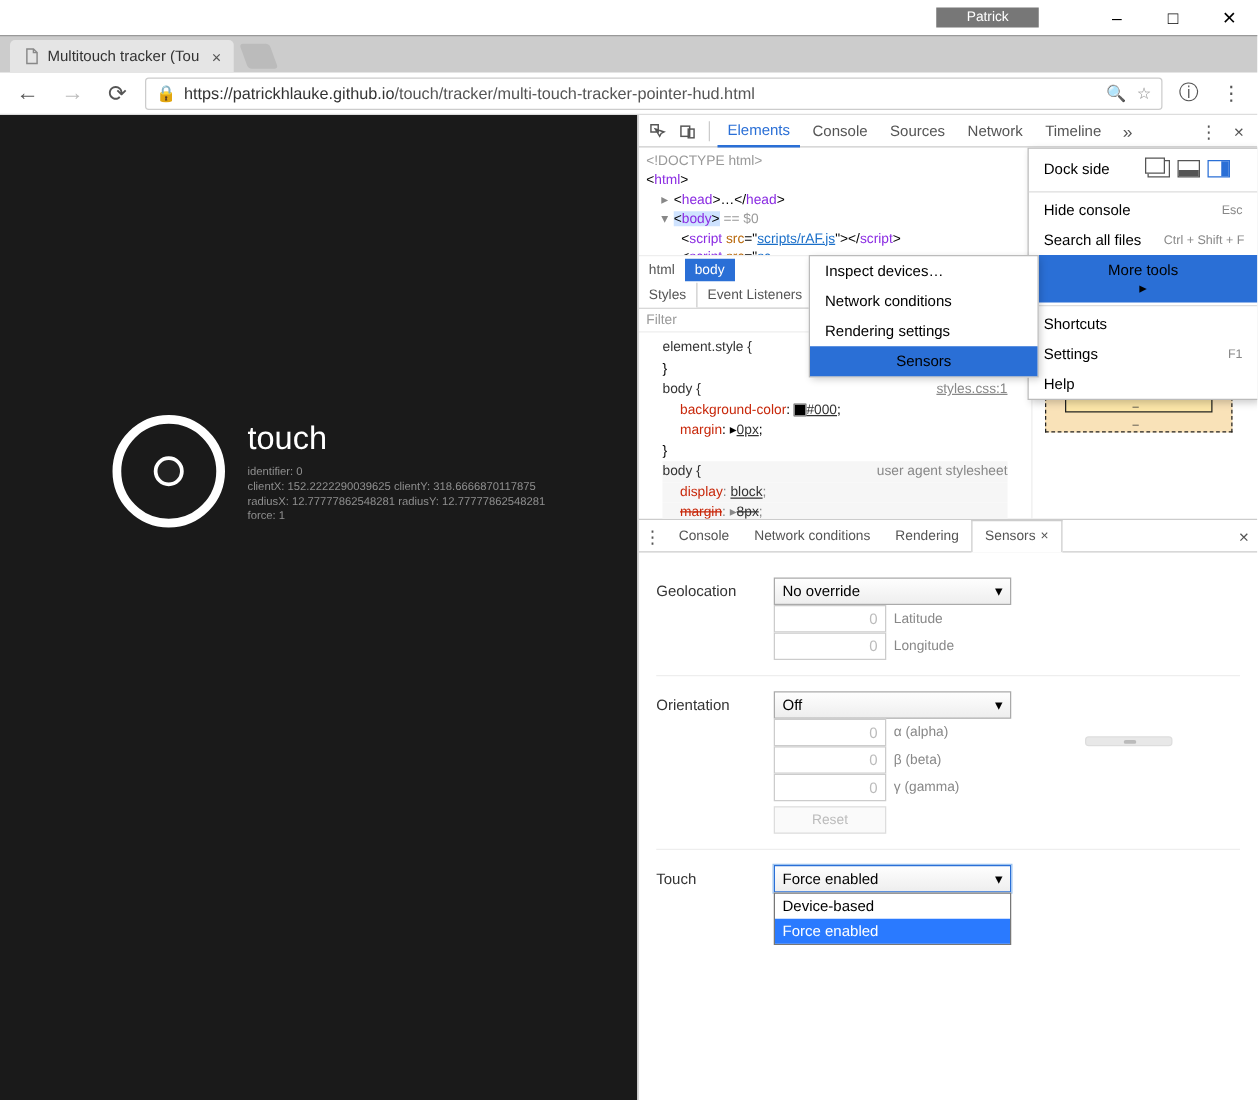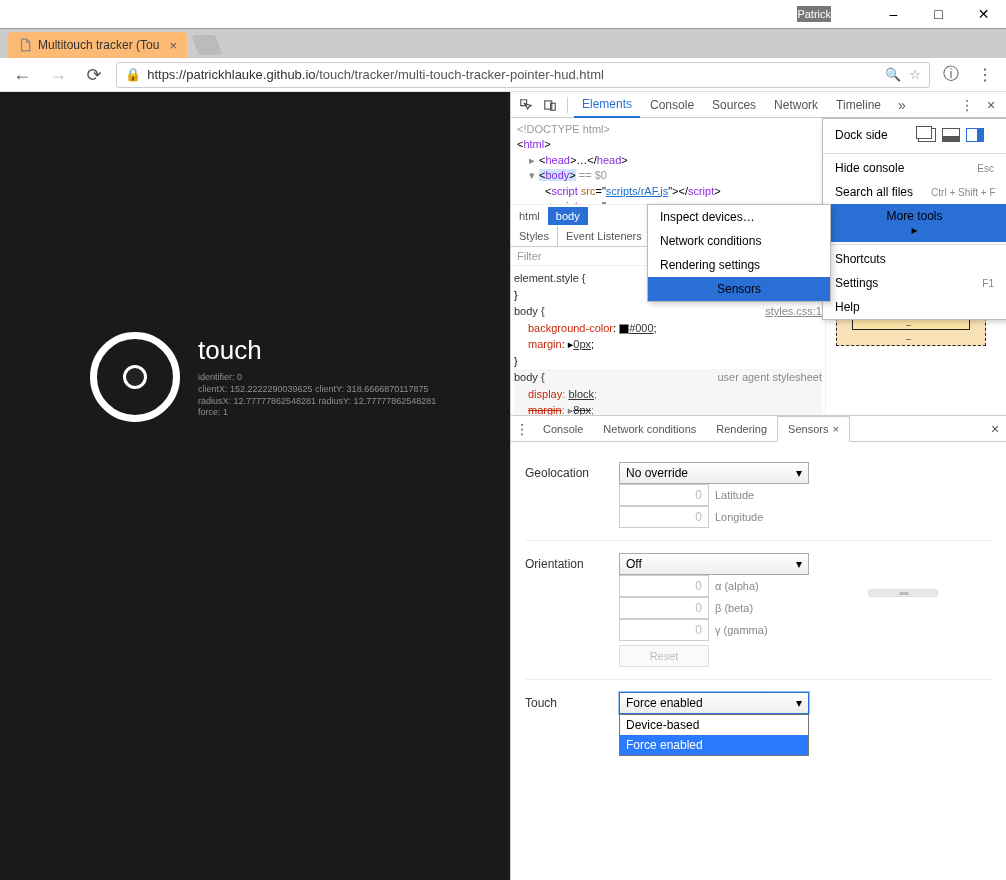--- a/index.html
+++ b/index.html
@@ -1,25 +1,25 @@
 <!DOCTYPE html>
 <html><head>
 <meta charset="utf-8">
 <style>
 * { box-sizing: border-box; margin: 0; padding: 0; font-family: "Segoe UI", Arial, sans-serif; }
 html, body { width: 1006px; height: 880px; overflow: hidden; background: #fff; }
 
 
 .titlebar { height: 28px; background: #fff; display: flex; justify-content: flex-end; align-items: center; }
-.titlebar .user-badge { background: #777; color: #fff; font-size: 11px; padding: 2px 0; margin-right: 40px; }
+.titlebar .user-badge { background: #777; color: #fff; font-size: 11px; padding: 2px 24px; margin-right: 40px; }
 .titlebar .win-btn { width: 45px; height: 28px; display: flex; align-items: center; justify-content: center; font-size: 14px; }
 
 
 .tabstrip { height: 30px; background: #ccc; display: flex; align-items: flex-end; padding-left: 8px; border-top: 1px solid #999; }
-.tab { height: 26px; background: #fdba74; border-radius: 4px 4px 0 0; display: flex; align-items: center; padding: 0 10px; font-size: 12px; color: #333; position: relative; max-width: 180px; }
+.tab { height: 26px; background: #e5e5e5; border-radius: 4px 4px 0 0; display: flex; align-items: center; padding: 0 10px; font-size: 12px; color: #333; position: relative; max-width: 180px; }
 .tab .page-ico { width: 14px; height: 14px; margin-right: 6px; fill: #888; }
 .tab .close { margin-left: 10px; color: #555; font-size: 13px; }
 .newtab { width: 24px; height: 20px; background: #bbb; margin-left: 8px; margin-bottom: 3px; transform: skewX(20deg); border-radius: 3px; }
 
 
 .addrbar { height: 34px; border-bottom: 1px solid #ddd; display: flex; align-items: center; padding: 0 8px; gap: 8px; }
 .nav-btn { width: 28px; height: 28px; display: flex; align-items: center; justify-content: center; color: #555; font-size: 18px; }
 .nav-btn.disabled { color: #bbb; }
 .omnibox { flex: 1; height: 26px; border: 1px solid #ccc; border-radius: 3px; display: flex; align-items: center; padding: 0 8px; font-size: 13px; color: #333; }
 .lock { color: #0a8a0a; margin-right: 6px; font-size: 13px; }
@@ -54,21 +54,21 @@
 .breadcrumb { height: 22px; border-top: 1px solid #eee; display: flex; align-items: center; font-size: 11px; }
 .breadcrumb span { padding: 3px 8px; color: #555; }
 .breadcrumb .sel { background: #2a6fd6; color: #fff; }
 
 .styles-row { display: flex; height: 190px; border-bottom: 1px solid #ccc; }
 .styles-pane { flex: 1; display: flex; flex-direction: column; border-right: 1px solid #eee; overflow: hidden; }
 .styles-tabs { height: 24px; border-bottom: 1px solid #ccc; display: flex; font-size: 11px; }
 .styles-tabs div { padding: 4px 8px; color: #555; }
 .styles-tabs .active { background: #fff; border-right: 1px solid #ccc; }
 .filter { height: 22px; border-bottom: 1px solid #eee; padding: 3px 6px; color: #999; font-size: 11px; }
-.css { padding: 4px 3px; font-family: Menlo, Consolas, monospace; font-size: 11px; line-height: 1.5; }
+.css { padding: 4px 19px; font-family: Menlo, Consolas, monospace; font-size: 11px; line-height: 1.5; }
 .css .sel { color: #333; }
 .css .prop { color: #c8280b; margin-left: 14px; }
 .css .val { color: #333; text-decoration: underline; }
 .css .link { float: right; color: #888; text-decoration: underline; }
 .css .ua { color: #888; background: #f6f6f6; }
 .css .strk { text-decoration: line-through; }
 
 .box-model { width: 180px; padding: 10px; position: relative; }
 .bm { position: relative; width: 150px; height: 110px; }
 .bm div { position: absolute; }

